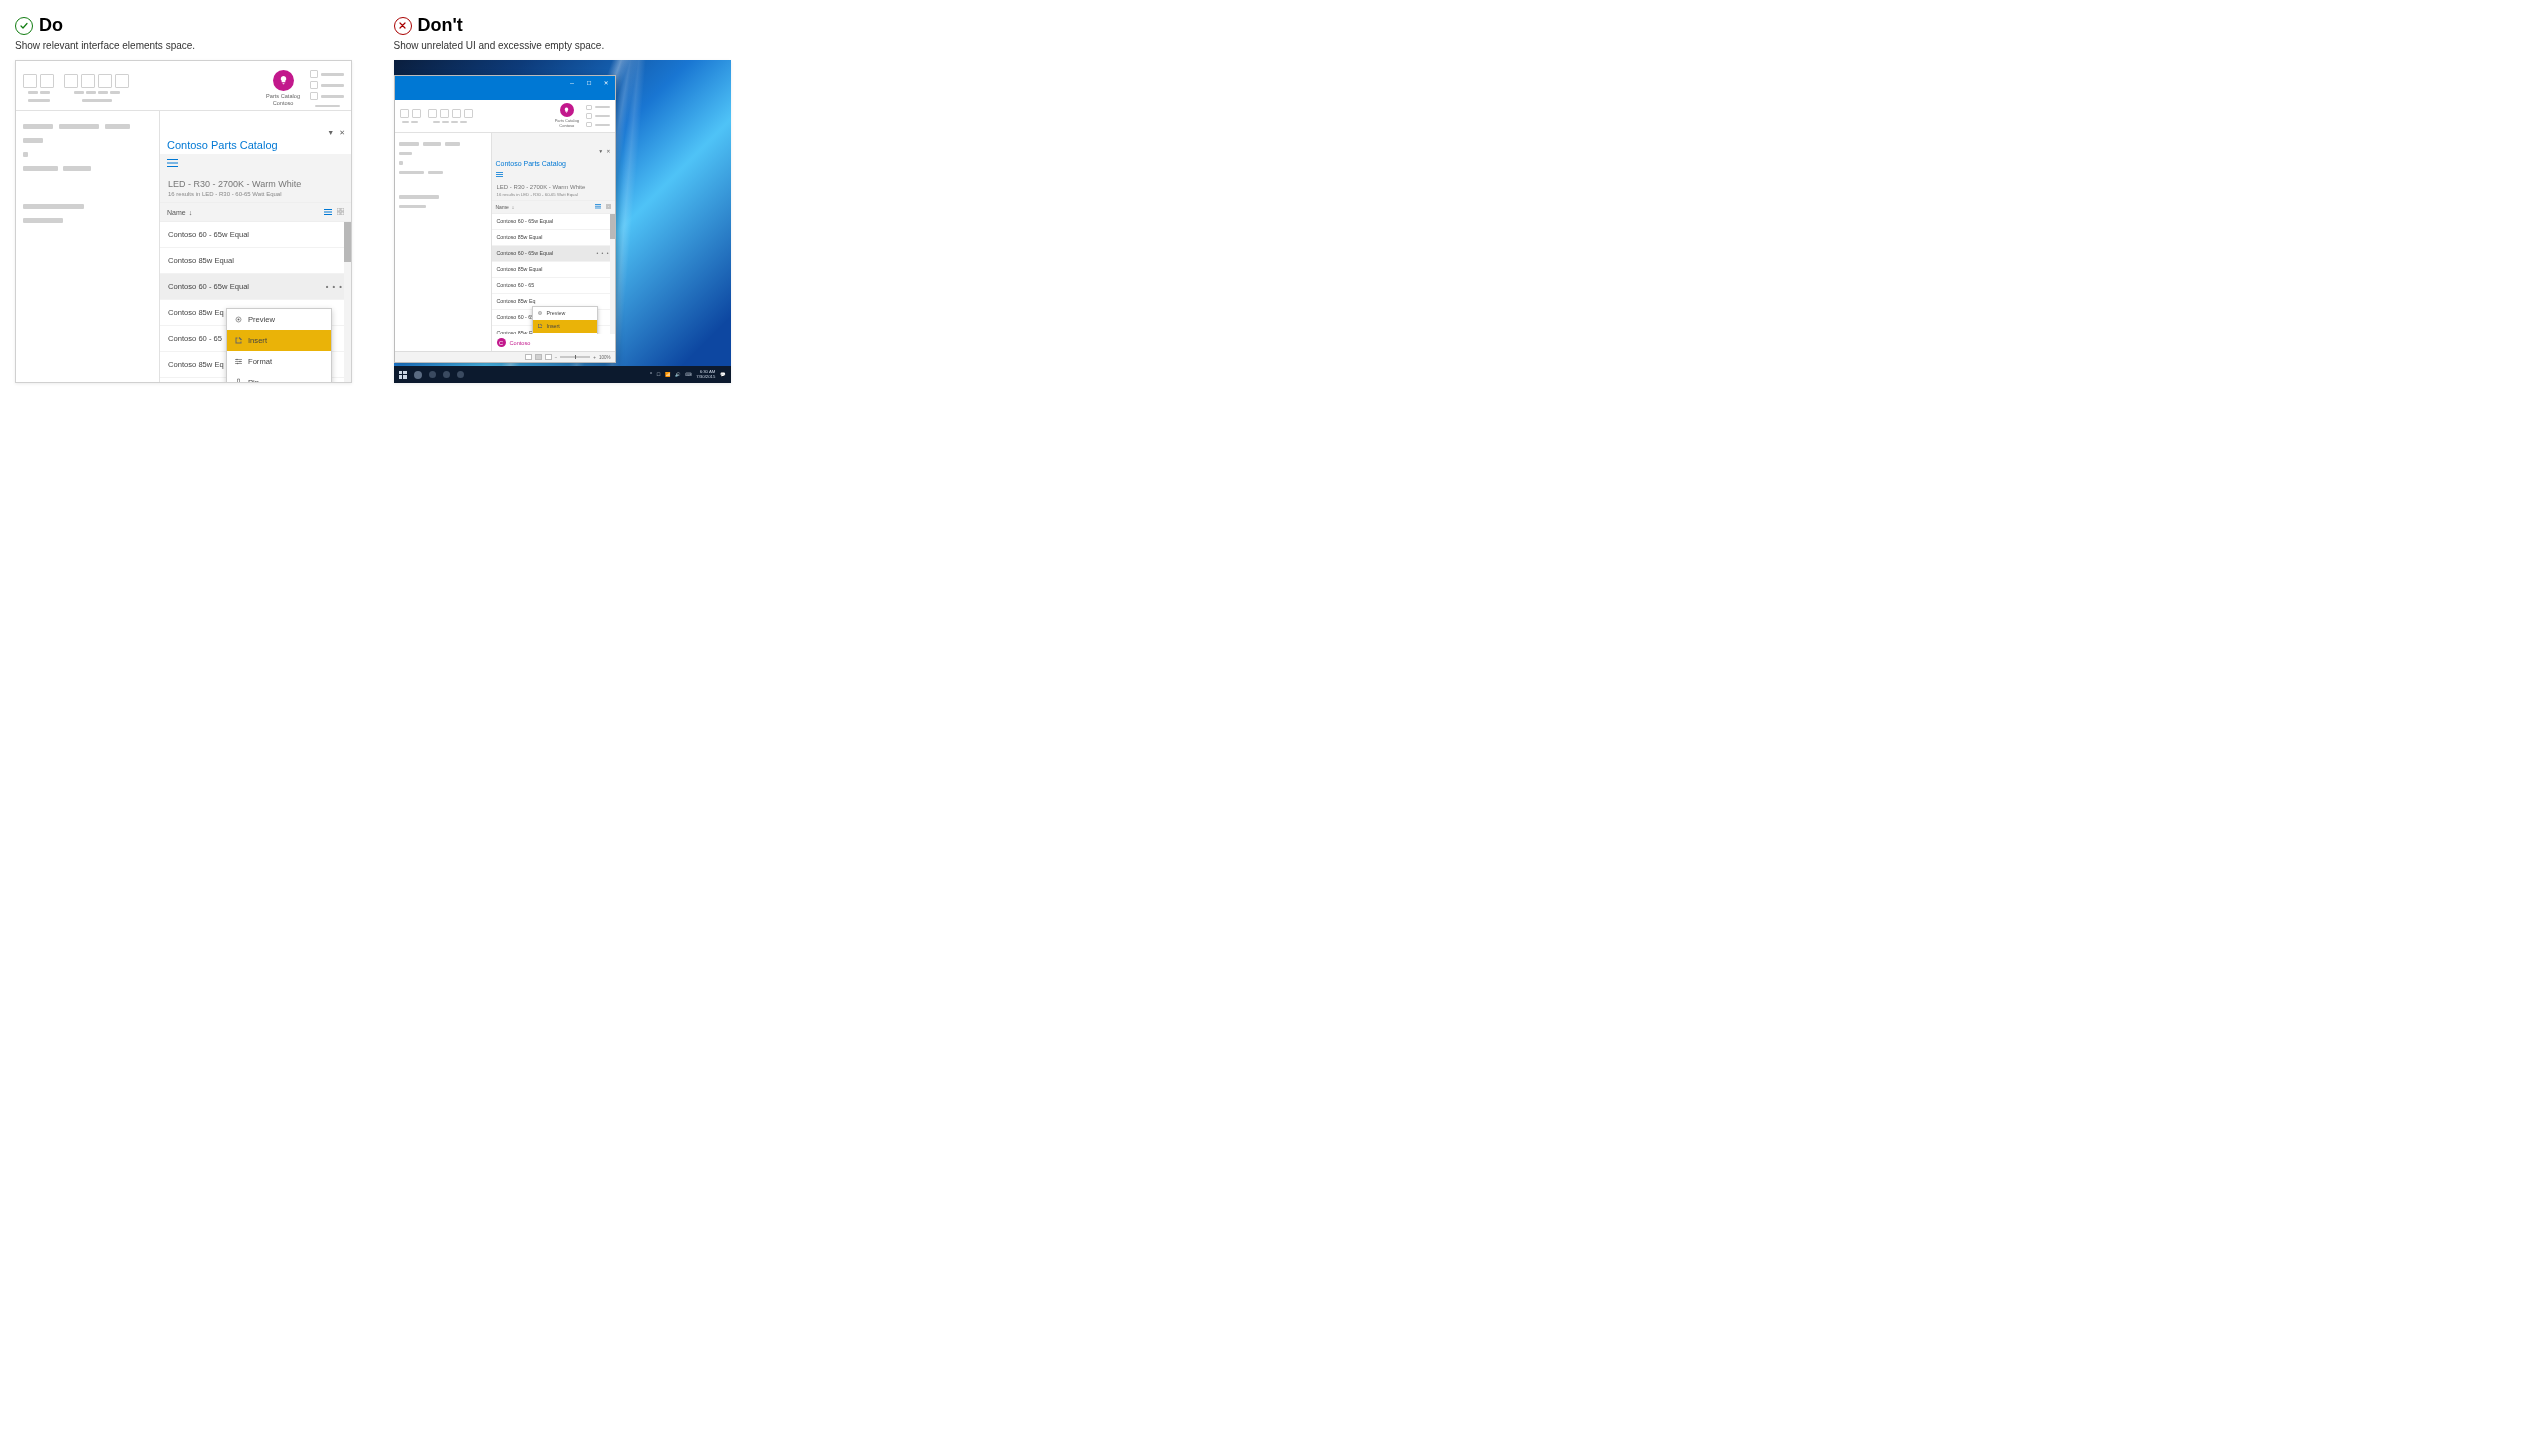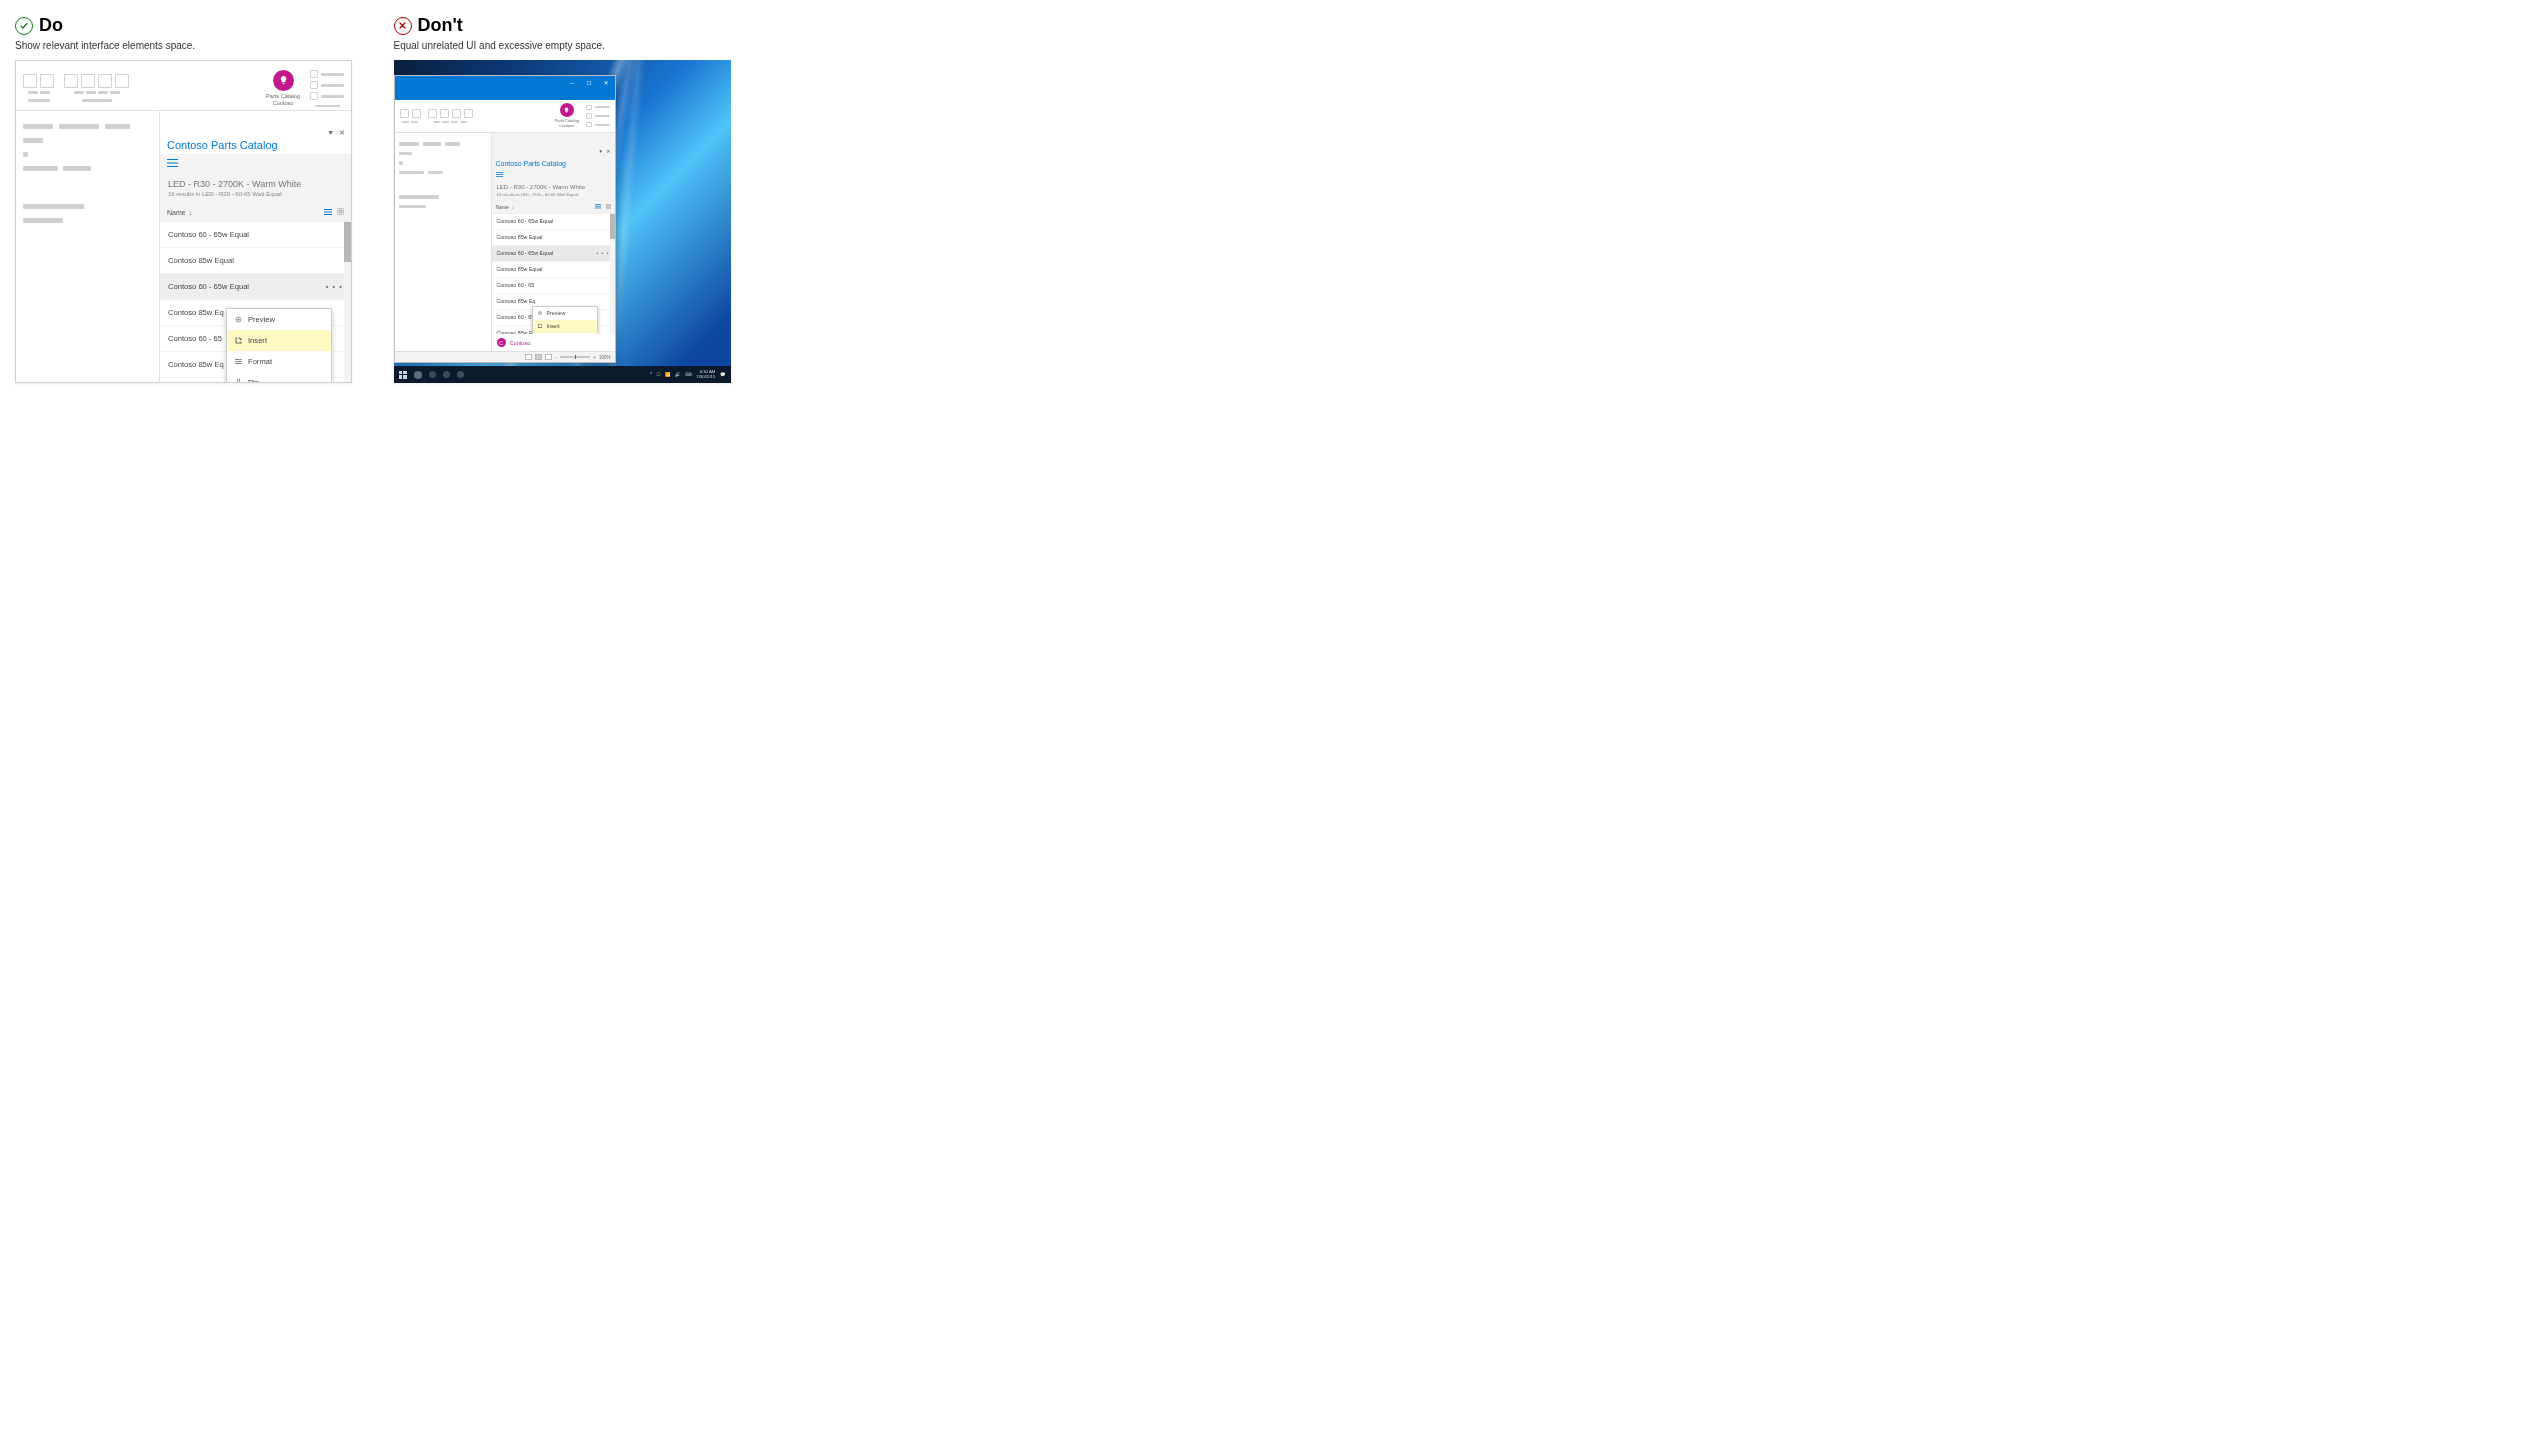--- a/index.html
+++ b/index.html
@@ -141,21 +141,21 @@
   .tp-scroll-thumb{ position:absolute; right:0; top:0; width:7px; height:40px; background:#b8b8b8;}
   .context-menu{
     position:absolute; left:66px; top:197px; width:106px;
     background:#fff; border:0.5px solid #ccc; box-shadow:0 2px 6px rgba(0,0,0,.2);
     z-index:10;
   }
   .cm-item{
     display:flex; align-items:center; gap:5px;
     padding:6px 7px; font-size:7.6px; color:#444;
   }
-  .cm-item.hover{ background:#fef9c3;}
+  .cm-item.hover{ background:#eab308;}
   .cm-item svg{ flex-shrink:0;}
 
   
   .dont-panel{
     width:337px; height:323px;
     background: linear-gradient(135deg,#0a1e3d 0%, #0d3b7a 20%, #1976d2 45%, #4fc3f7 60%, #0d47a1 90%);
     position:relative; overflow:hidden;
     box-shadow: 0 1px 3px rgba(0,0,0,.08);
   }
   .win-rays{
@@ -429,21 +429,21 @@
 
   <div class="col">
     <div class="heading-row">
       <span class="badge-circle badge-dont">
         <svg width="9" height="9" viewBox="0 0 18 18">
             <path d="M4 4 L14 14 M14 4 L4 14" stroke="#a80000" stroke-width="2.4" stroke-linecap="round"></path>
           </svg>
       </span>
       <h2>Don't</h2>
     </div>
-    <div class="subtext">Equal unrelated UI and excessive empty space.</div>
+    <div class="subtext">Show unrelated UI and excessive empty space.</div>
 
     <div class="dont-panel">
       <div class="win-rays"></div>
 
       <div class="app-window">
         <div class="aw-titlebar">
           <div class="wbtn">─</div>
           <div class="wbtn">☐</div>
           <div class="wbtn close">✕</div>
         </div>

